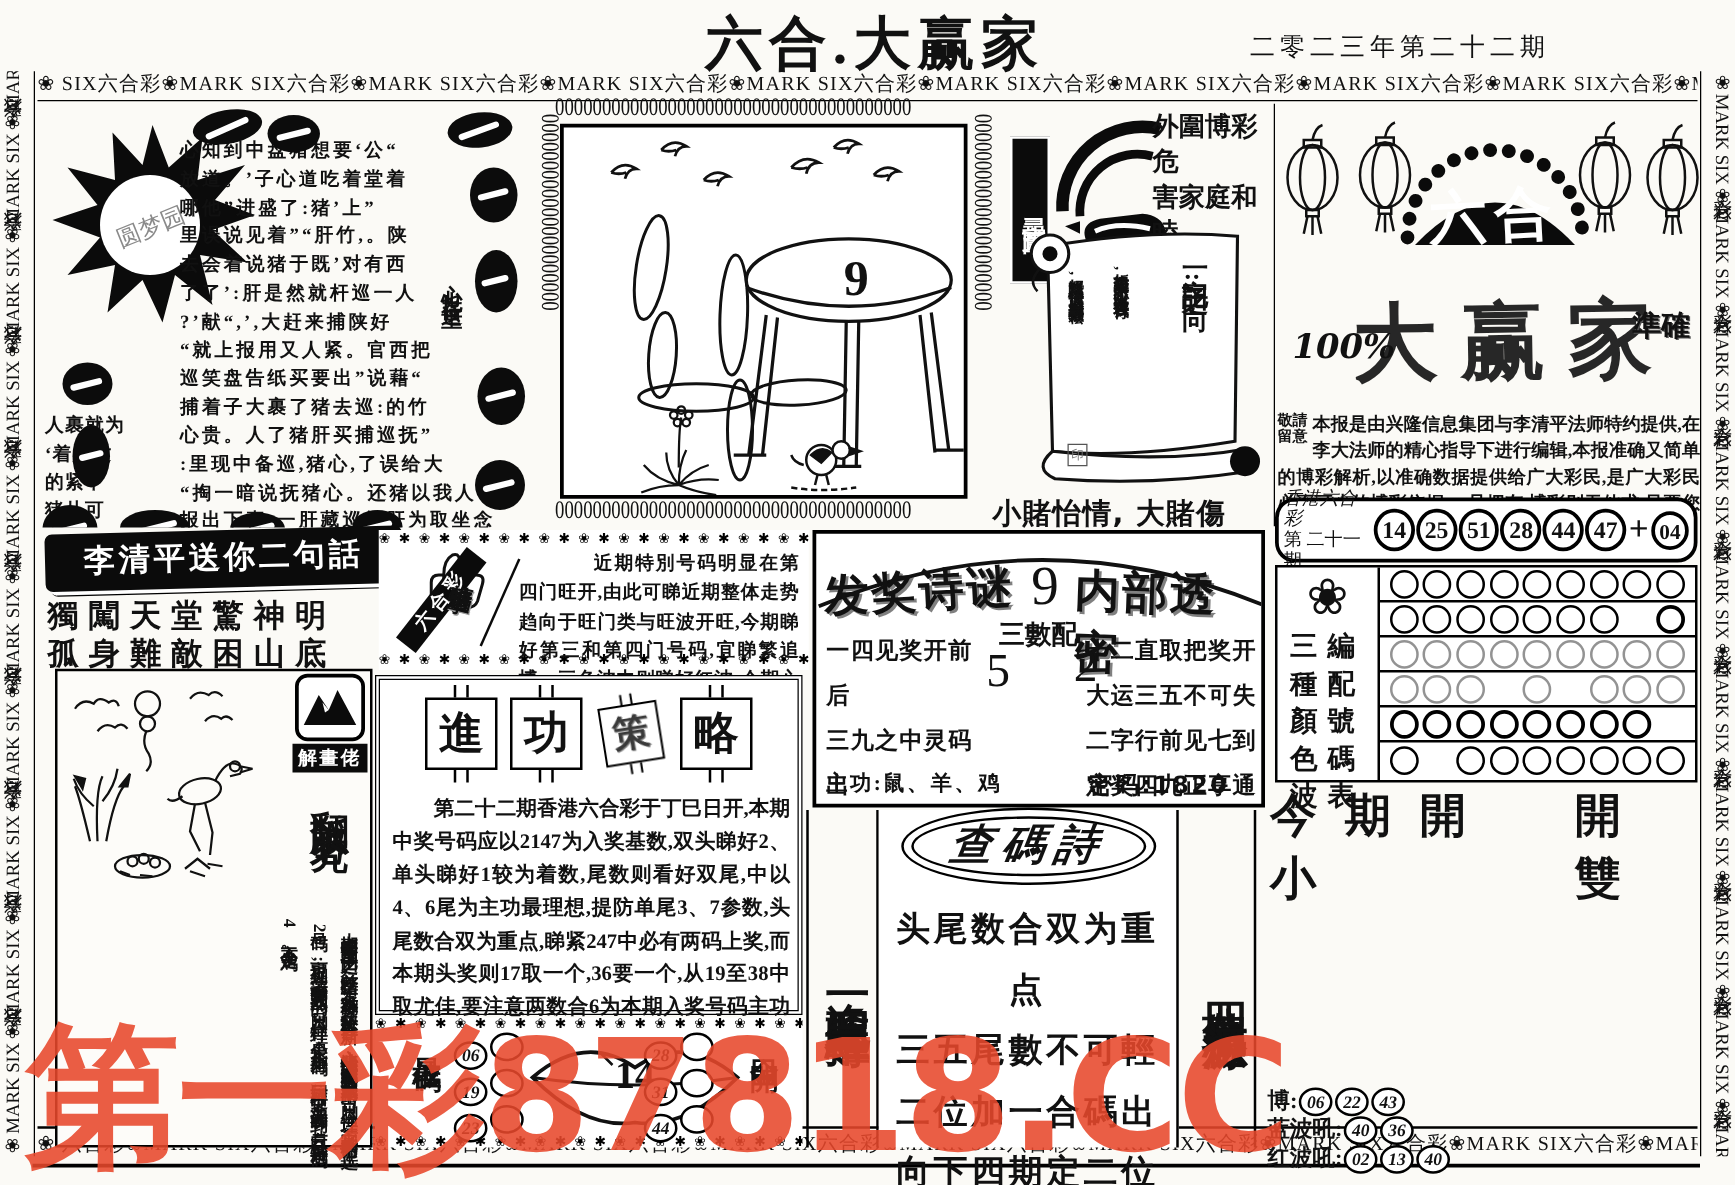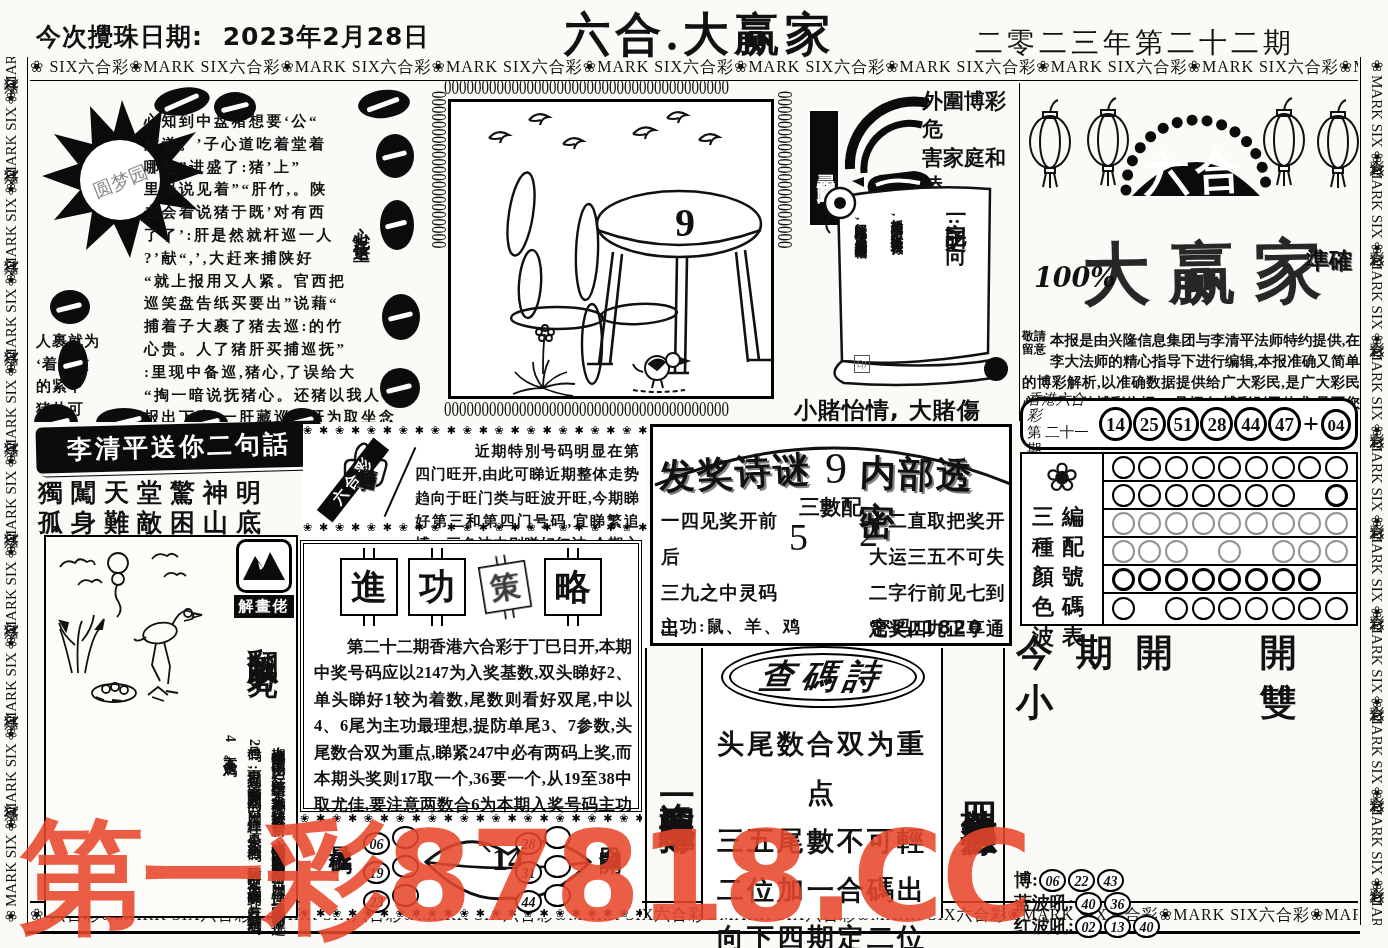--- a/index.html
+++ b/index.html
@@ -30,26 +30,22 @@
 .flrow{position:absolute;left:0;width:100%;height:15px;font-size:11px;letter-spacing:2px;color:#000;overflow:hidden;white-space:nowrap;text-align:center}
 .poem{font:bold 27px/1.8 "DejaVu Sans",sans-serif;letter-spacing:3px;text-align:center;white-space:pre-line}
 .watermark{position:absolute;z-index:99;color:#e8482c;opacity:.88;font-family:"DejaVu Sans",sans-serif;font-weight:800;font-size:124px;letter-spacing:-2px;white-space:nowrap;pointer-events:none}
 svg{display:block}
 </style>
 </head>
 <body>
 
 <div id="page">
 
-  <div class="abs san b" style="left:36px;top:20px;font-size:25px;letter-spacing:1px">
-    <span>今次攪珠日期:</span>
-    <span style="margin-left:10px">2023年2月28日</span>
-  </div>
   <div class="abs ser" style="left:500px;top:4px;width:400px;text-align:center;font-size:46px;font-weight:900;letter-spacing:5px">六合.大赢家</div>
-  <div class="abs ser" style="left:975px;top:24px;font-size:28px;letter-spacing:4px">二零二三年第二十二期</div>
+  <div class="abs ser" style="left:1000px;top:24px;font-size:20px;letter-spacing:4px">二零二三年第二十二期</div>
 
   <div class="hborder" style="top:57px;border-bottom:1px solid #000">❀ SIX六合彩❀MARK SIX六合彩❀MARK SIX六合彩❀MARK SIX六合彩❀MARK SIX六合彩❀MARK SIX六合彩❀MARK SIX六合彩❀MARK SIX六合彩❀MARK SIX六合彩❀MARK SIX六合彩❀MARK SIX六合彩❀MARK SIX六合彩❀MARK SIX</div>
   <div class="hborder" style="top:901px;border-top:2px solid #000;padding-top:2px">❀ 六合彩❀MARK SIX六合彩❀MARK SIX六合彩❀MARK SIX六合彩❀MARK SIX六合彩❀MARK SIX六合彩❀MARK SIX六合彩❀MARK SIX六合彩❀MARK SIX六合彩❀MARK SIX六合彩❀MARK SIX六合彩❀MARK SIX六合彩❀MARK SIX</div>
   <div class="vborder" style="left:2px;transform:rotate(180deg);border-left:1px solid #000">❀MARK SIX六合彩❀MARK SIX六合彩❀MARK SIX六合彩❀MARK SIX六合彩❀MARK SIX六合彩❀MARK SIX六合彩❀MARK SIX六合彩❀MARK SIX六合彩❀MARK SIX六合彩❀MARK SIX六合彩</div>
   <div class="vborder" style="right:2px;border-left:1px solid #000">❀MARK SIX六合彩❀MARK SIX六合彩❀MARK SIX六合彩❀MARK SIX六合彩❀MARK SIX六合彩❀MARK SIX六合彩❀MARK SIX六合彩❀MARK SIX六合彩❀MARK SIX六合彩❀MARK SIX六合彩</div>
   <div class="abs" style="left:26px;top:931px;width:1334px;height:3px;background:#000"></div>
 
   <div class="abs" style="left:32px;top:82px;width:398px;height:340px;overflow:hidden">
     <svg class="abs" style="left:6px;top:16px" width="168" height="168" viewBox="0 0 168 168">
       <polygon fill="#0b0b0b" points="84,2 97,36 124,12 120,46 158,34 134,62 166,74 132,86 160,112 122,106 132,146 102,122 92,160 76,126 48,152 54,114 16,122 42,92 4,78 40,66 16,36 54,46 52,8 76,34"></polygon>

